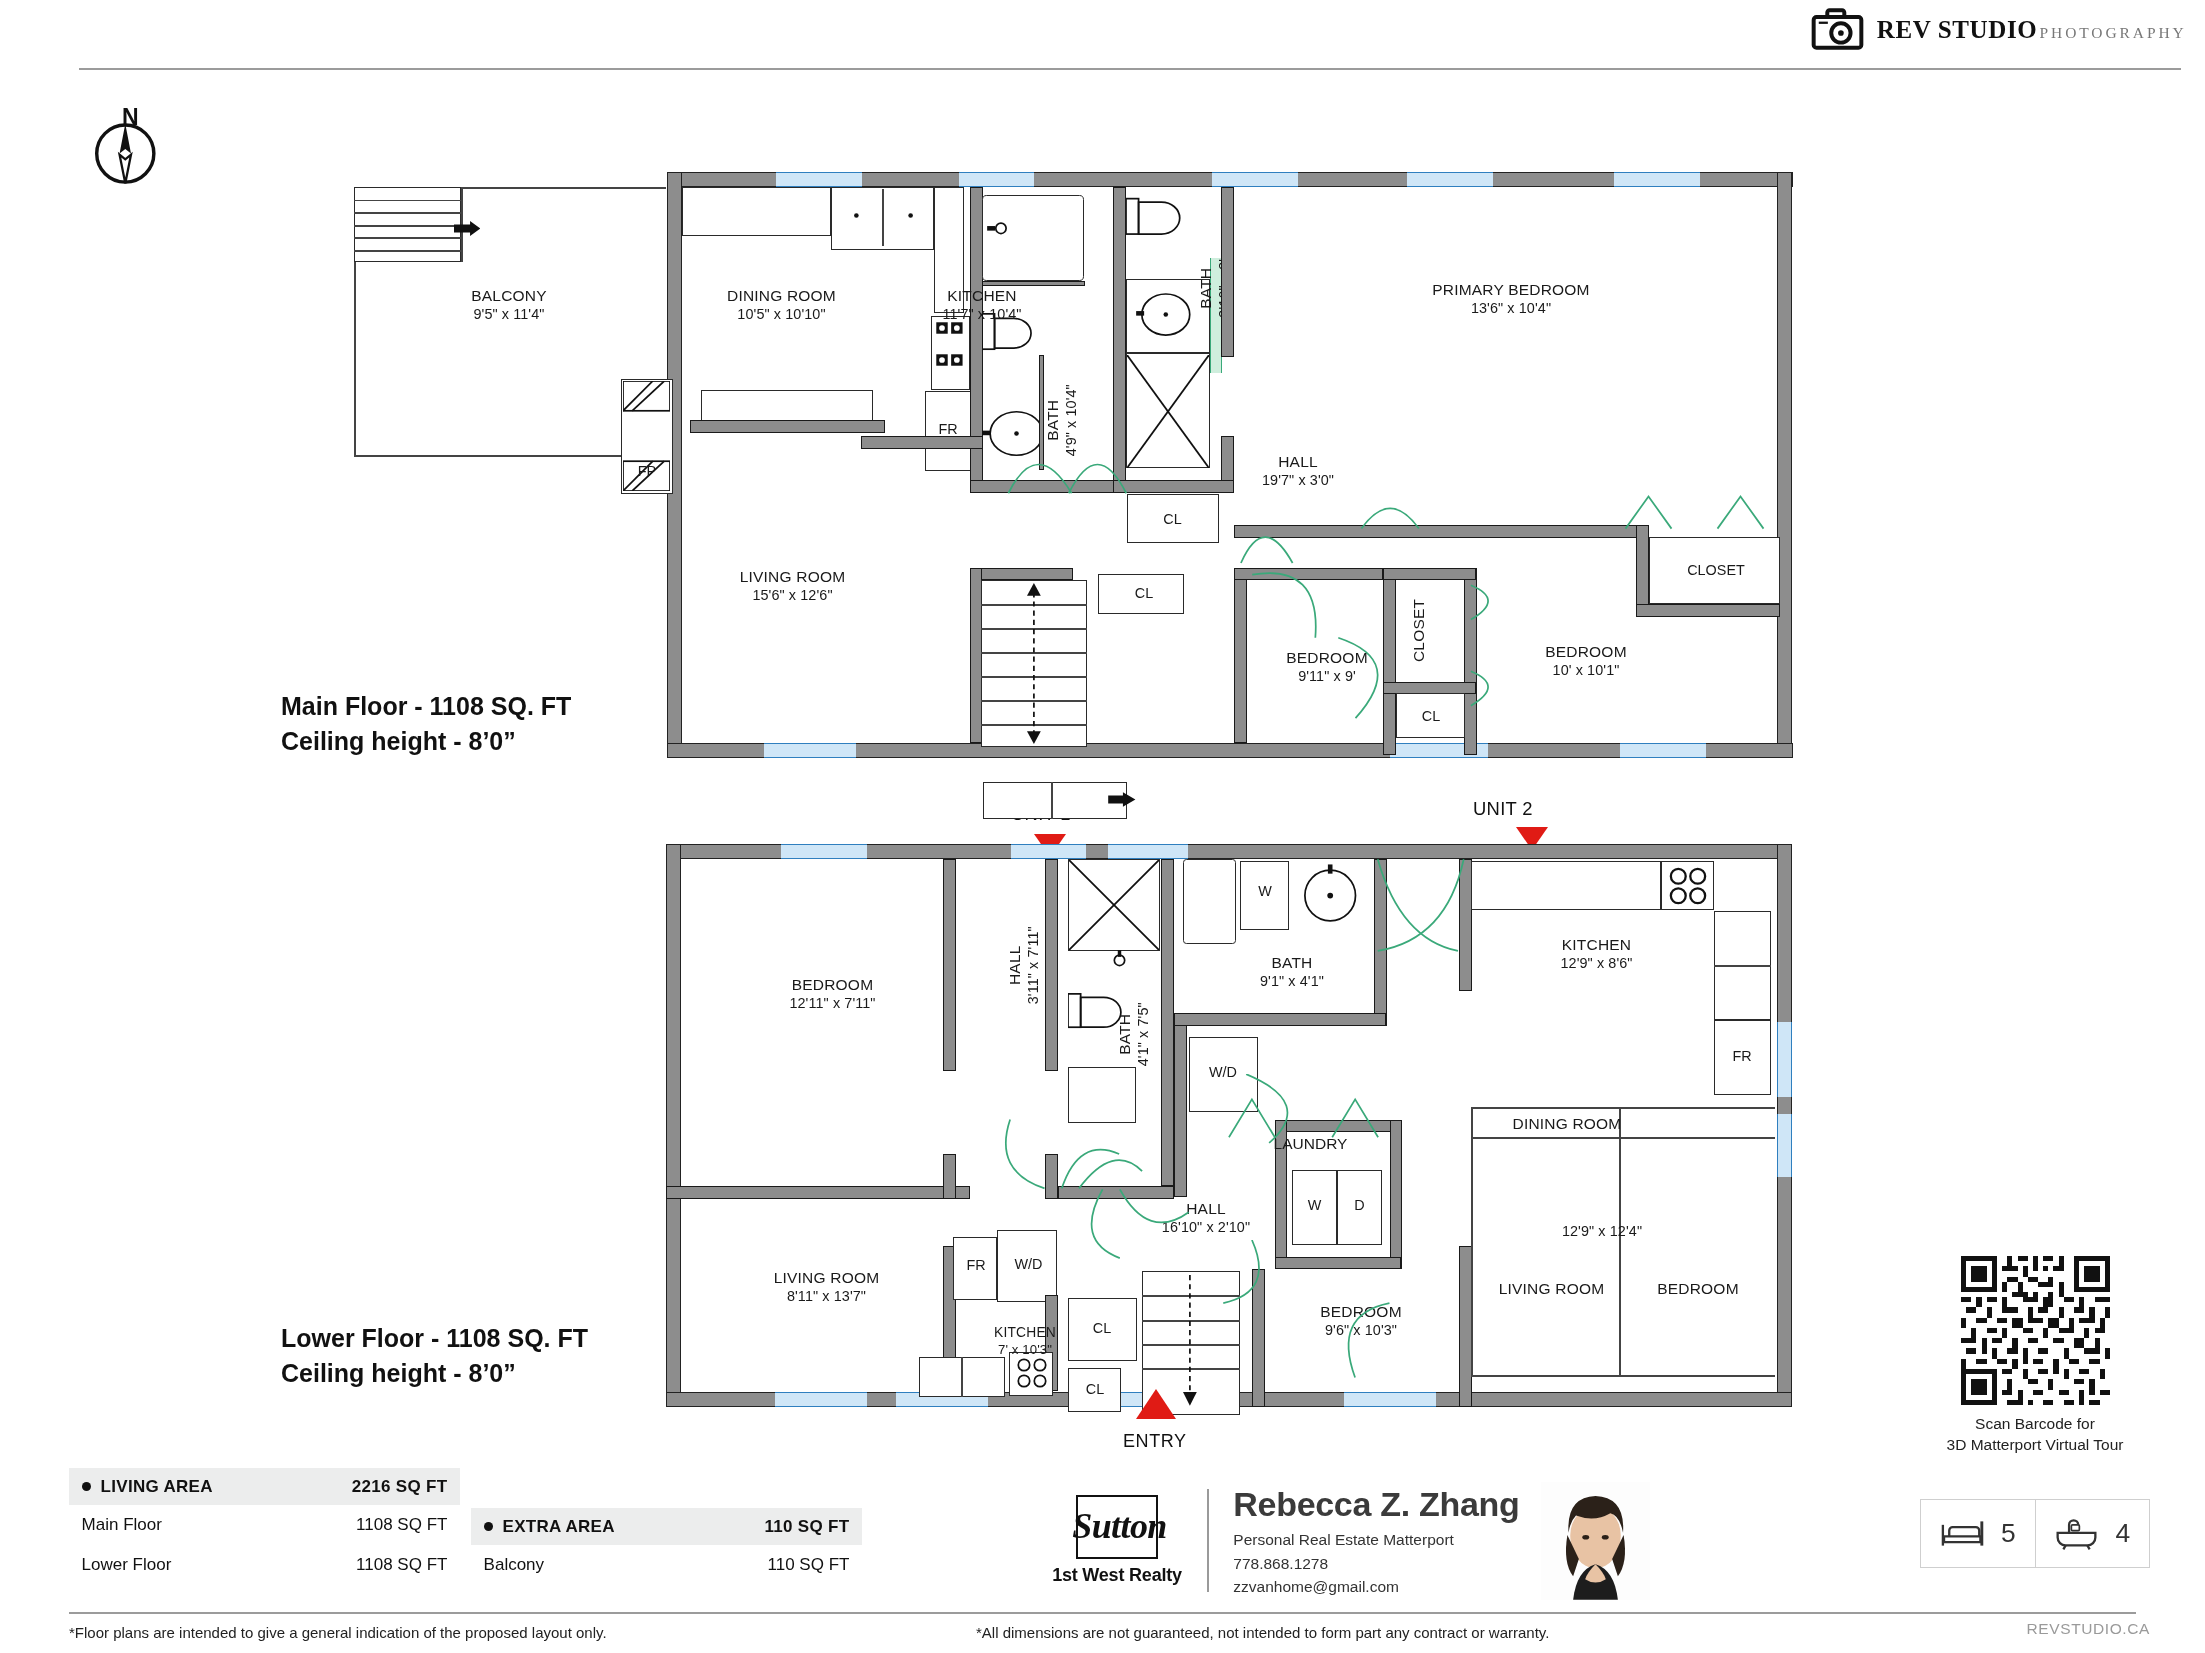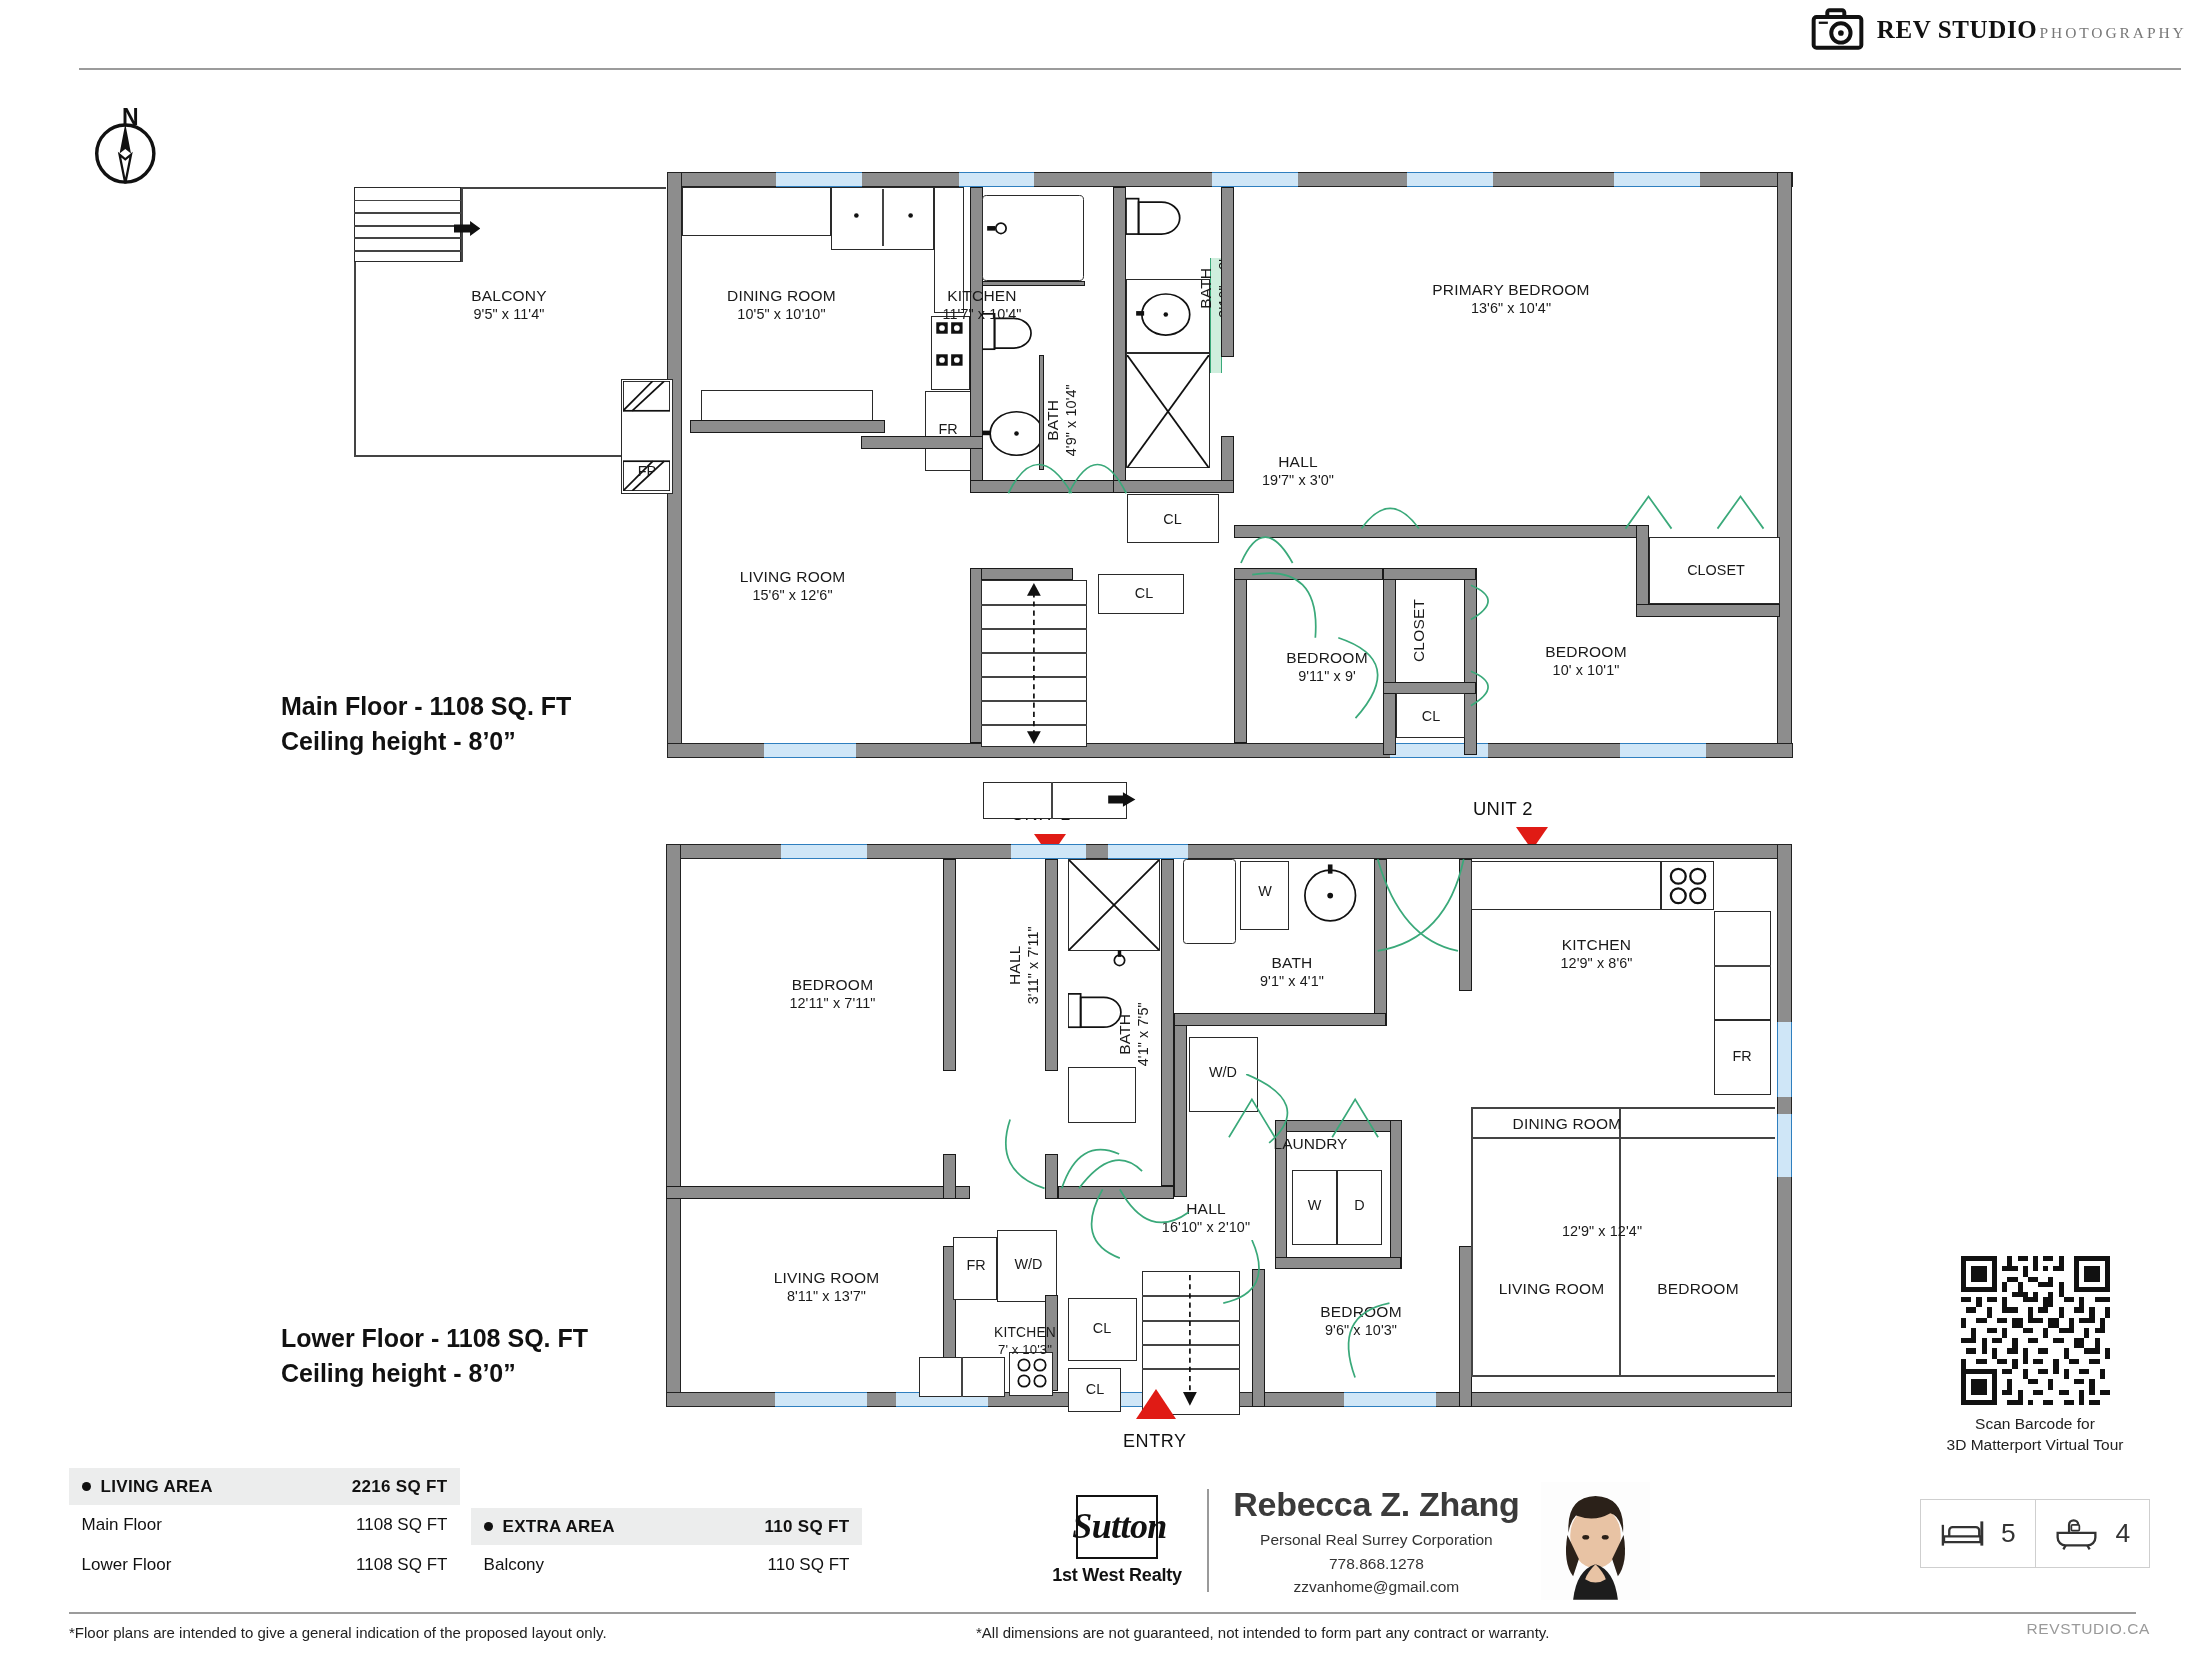--- a/index.html
+++ b/index.html
@@ -123,21 +123,21 @@
   #agent { position: absolute; left: 1051px; bottom: 53px; display: flex; align-items: center; height: 121px; }
   #sutton { width: 132px; text-align: center; }
   #sutton-mark { position: relative; width: 82px; height: 64px; border: 2.9px solid #111; margin: 0 auto; }
   #sutton-word {
     position: absolute; left: -16px; top: 8px; width: 115px;
     font-family: "Liberation Serif", serif; font-style: italic; font-weight: 700;
     font-size: 36px; letter-spacing: -0.6px; text-align: center; color:#111;
   }
   #sutton-sub { font-weight: 700; font-size: 18px; margin-top: 6.9px; letter-spacing: -0.2px; }
   #agent-div { width: 2.3px; height: 103px; background: #9a9a9a; margin: 0 24px; }
-  #agent-info { line-height: 1.0; text-align: center; }
+  #agent-info { line-height: 1.0; }
   #agent-name { font-size: 34px; font-weight: 700; letter-spacing: -0.3px; color:#3b3b3b; }
   #agent-role { font-size: 15.5px; color: #333; margin-top: 11.5px; }
   #agent-phone { font-size: 15.5px; color: #333; margin-top: 8px; }
   #agent-email { font-size: 15.5px; color: #333; margin-top: 8px; }
   #agent-photo {
     width: 109px; height: 118px; margin-left: 22px; overflow:hidden; position: relative;
   }
 
   
   #qr-block { position: absolute; right: 55px; bottom: 198px; width: 230px; text-align: center; }
@@ -804,21 +804,21 @@
   <div id="agent">
     <div id="sutton">
       <div id="sutton-mark">
         <div id="sutton-word">Sutton</div>
       </div>
       <div id="sutton-sub">1st West Realty</div>
     </div>
     <div id="agent-div"></div>
     <div id="agent-info">
       <div id="agent-name">Rebecca Z. Zhang</div>
-      <div id="agent-role">Personal Real Surrey Corporation</div>
+      <div id="agent-role">Personal Real Estate Matterport</div>
       <div id="agent-phone">778.868.1278</div>
       <div id="agent-email">zzvanhome@gmail.com</div>
     </div>
     <div id="agent-photo">
       <svg width="109" height="118" viewBox="0 0 190 205">
         <rect width="190" height="205" fill="#fdfdfd"></rect>
         <path d="M95 42 a44 50 0 0 1 44 50 a44 56 0 0 1 -44 58 a44 56 0 0 1 -44 -58 a44 50 0 0 1 44 -50 z" fill="#e8c3a4"></path>
         <path d="M48 88 q-4 -62 47 -64 q52 2 48 64 q-6 -30 -22 -34 q-28 16 -60 4 q-10 10 -13 30 z" fill="#2b2119"></path>
         <path d="M46 92 q-8 48 10 72 l10 -30 z" fill="#2b2119"></path>
         <path d="M144 92 q8 48 -10 72 l-10 -30 z" fill="#2b2119"></path>

